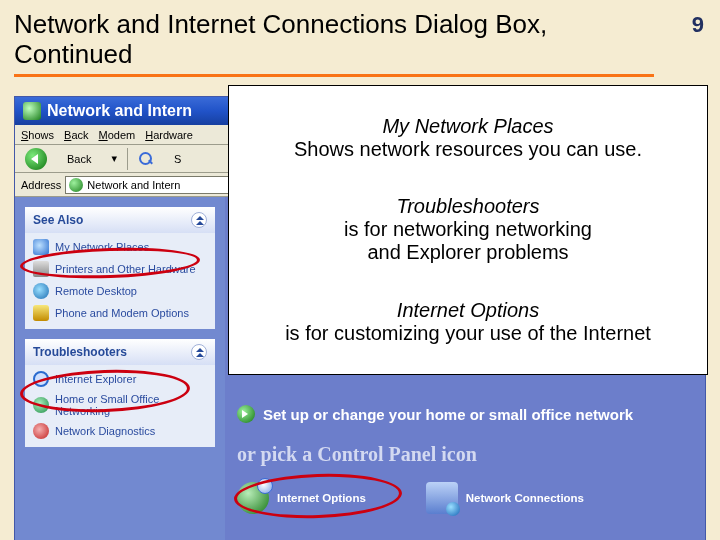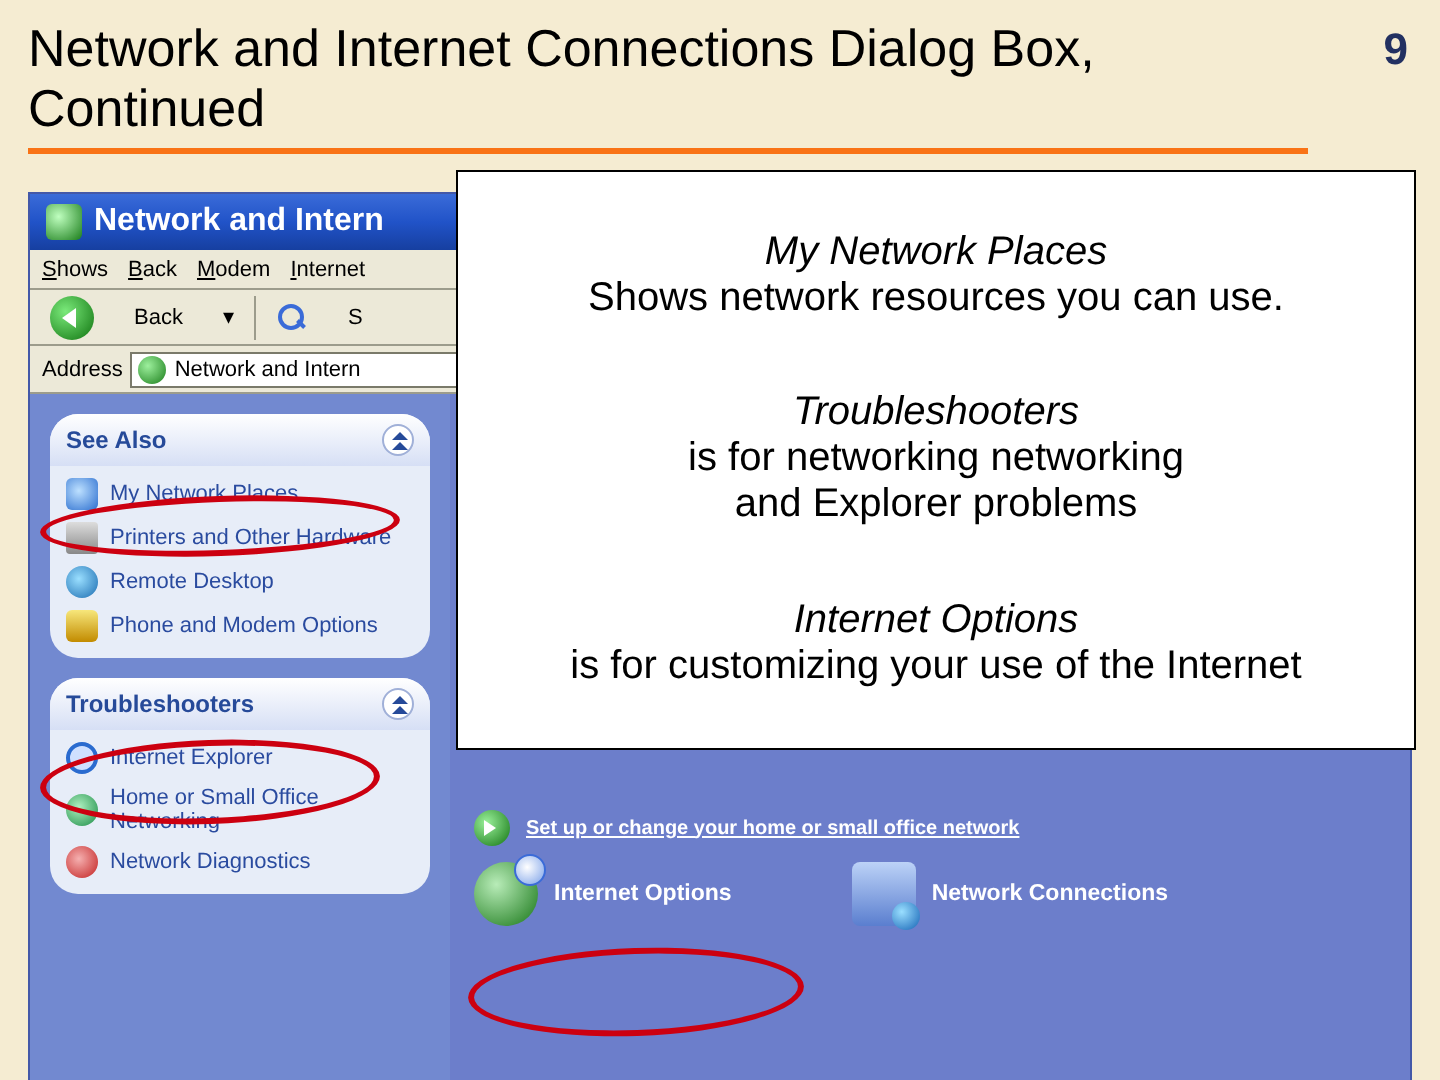--- a/index.html
+++ b/index.html
@@ -104,21 +104,21 @@
     display:flex;
   }
   .sidebar {
     width: 210px;
     background: #7289d0;
     padding: 10px 10px;
     display:flex; flex-direction:column; gap:10px;
   }
   .sb-panel {
     background:#e7edf8;
-    border-radius:14px;
+    border-radius:0;
     overflow:hidden;
   }
   .sb-head {
     background: linear-gradient(to bottom, #fff, #d6dff5);
     padding: 5px 8px;
     font-weight:bold;
     color:#264a99;
     font-size:12px;
     display:flex; justify-content:space-between; align-items:center;
   }
@@ -156,21 +156,21 @@
   .arrow-ic {
     width:18px; height:18px; border-radius:50%;
     background: radial-gradient(circle at 35% 35%, #9af09a, #117311);
     position:relative; flex-shrink:0;
   }
   .arrow-ic::after {
     content:""; position:absolute; left:5px; top:5px;
     border-top:4px solid transparent; border-bottom:4px solid transparent;
     border-left:6px solid #fff;
   }
-  .cp-head span { font-weight:bold; font-size:10px;text-decoration:underline; }
+  .cp-head span { font-weight:bold; font-size:15px; }
   .picktext {
     margin: 20px 0 16px 0;
     font-family: "Comic Sans MS", cursive;
     font-size: 20px;
     font-weight:bold;
     color: #d3d9f1;
   }
   .cp-icons { display:flex; gap:60px; margin-top:8px; align-items:center; }
   .cp-item { display:flex; align-items:center; gap:8px; }
   .globe-big, .netc-big { width:32px; height:32px; }
@@ -220,21 +220,21 @@
 
 <div class="xp-window">
   <div class="titlebar">
     <span class="icon"></span>
     <span>Network and Intern</span>
   </div>
   <div class="menubar">
     <span>Shows</span>
     <span>Back</span>
     <span>Modem</span>
-    <span>Internet</span>
+    <span>Hardware</span>
   </div>
   <div class="toolbar">
     <div class="tb-btn">
       <span class="back-ic"></span>
       <span>Back</span>
       <span>▾</span>
     </div>
     <div class="sep"></div>
     <div class="tb-btn">
       <span class="search-ic"></span>
@@ -293,20 +293,21 @@
             <span>Network Diagnostics</span>
           </div>
         </div>
       </div>
     </div>
     <div class="content">
       <div class="cp-head">
         <span class="arrow-ic"></span>
         <span>Set up or change your home or small office network</span>
       </div>
+      <div class="picktext">or pick a Control Panel icon</div>
       <div class="cp-icons">
         <div class="cp-item">
           <span class="globe-big"></span>
           <span>Internet Options</span>
         </div>
         <div class="cp-item">
           <span class="netc-big"></span>
           <span>Network Connections</span>
         </div>
       </div>

